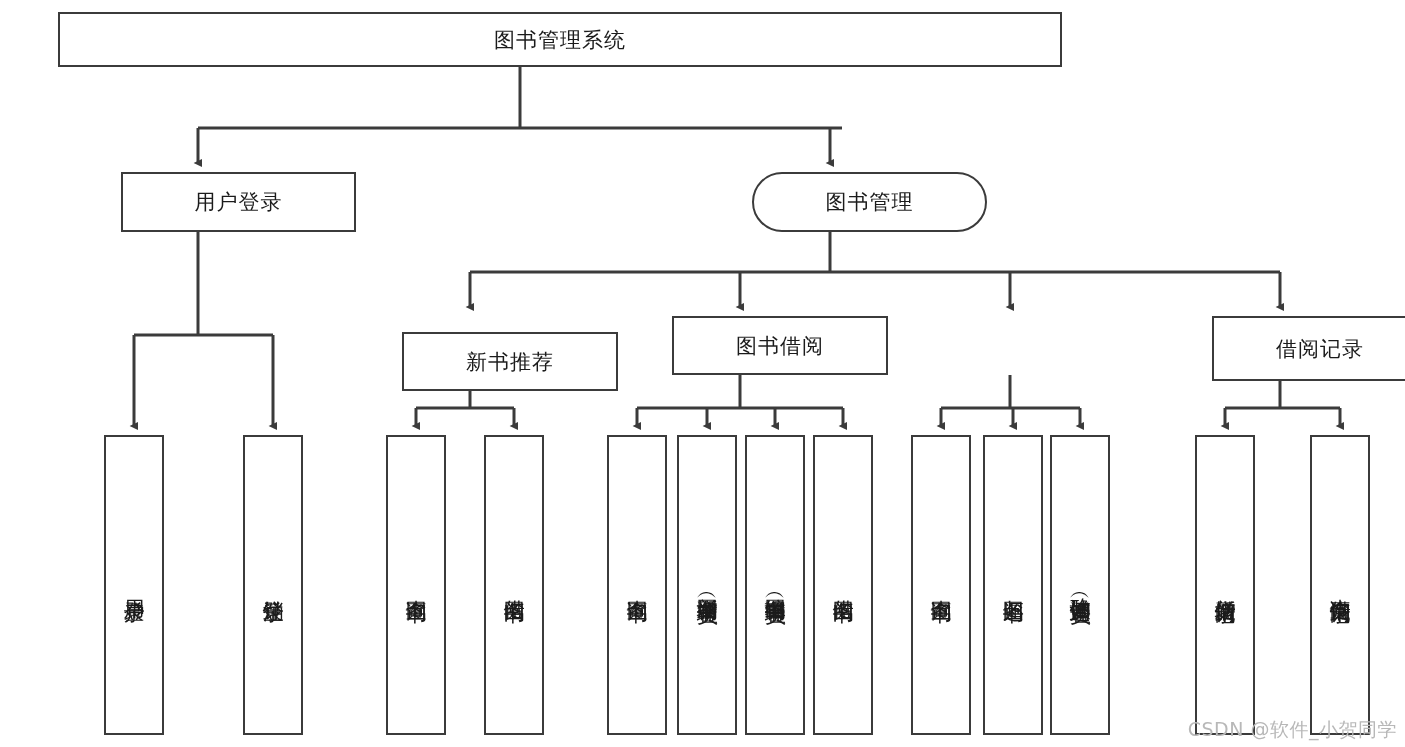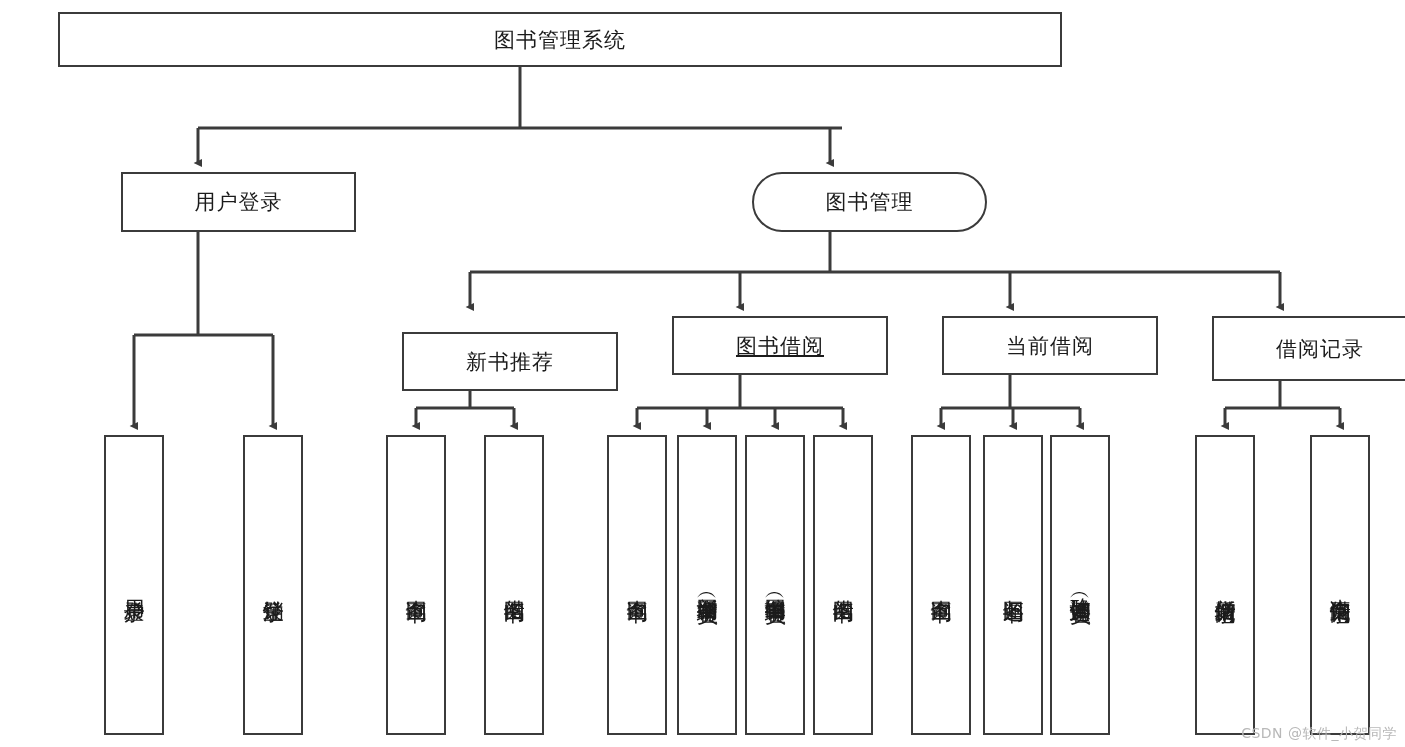--- a/index.html
+++ b/index.html
@@ -54,21 +54,21 @@
     display: block;
   }
   .node-box.horiz .node-label {
     white-space: nowrap;
     display: block;
   }
   .watermark {
     position: absolute;
     right: 8px;
     bottom: 4px;
-    font-size: 14px;
+    font-size: 19px;
     color: #b8b8b8;
     white-space: nowrap;
     letter-spacing: 0.5px;
   }
 </style>
 </head>
 <body>
 
 <div id="diagram-root">
 
@@ -129,25 +129,22 @@
   <div class="node-box horiz" style="left:81px; top:172px; width:235px; height:60px;">
     <span class="node-label">用户登录</span>
   </div>
   <div class="node-box horiz" style="left:712px; top:172px; width:235px; height:60px;border-radius:30px;">
     <span class="node-label">图书管理</span>
   </div>
 
   <div class="node-box horiz" style="left:362px; top:332px; width:216px; height:59px;">
     <span class="node-label">新书推荐</span>
   </div>
-  <div class="node-box horiz" style="left:632px; top:316px; width:216px; height:59px;text-decoration:underline;">
+  <div class="node-box horiz" style="left:632px; top:316px; width:216px; height:59px;">
     <span class="node-label">图书借阅</span>
-  </div>
-  <div class="node-box horiz" style="left:902px; top:316px; width:216px; height:59px;">
-    <span class="node-label">当前借阅</span>
   </div>
   <div class="node-box horiz" style="left:1172px; top:316px; width:216px; height:65px;">
     <span class="node-label">借阅记录</span>
   </div>
 
   <div class="node-box vert" style="left:104px; top:435px; width:60px; height:300px;">
     <span class="node-label">用户登录</span>
   </div>
   <div class="node-box vert" style="left:243px; top:435px; width:60px; height:300px;">
     <span class="node-label">注销登录</span>

